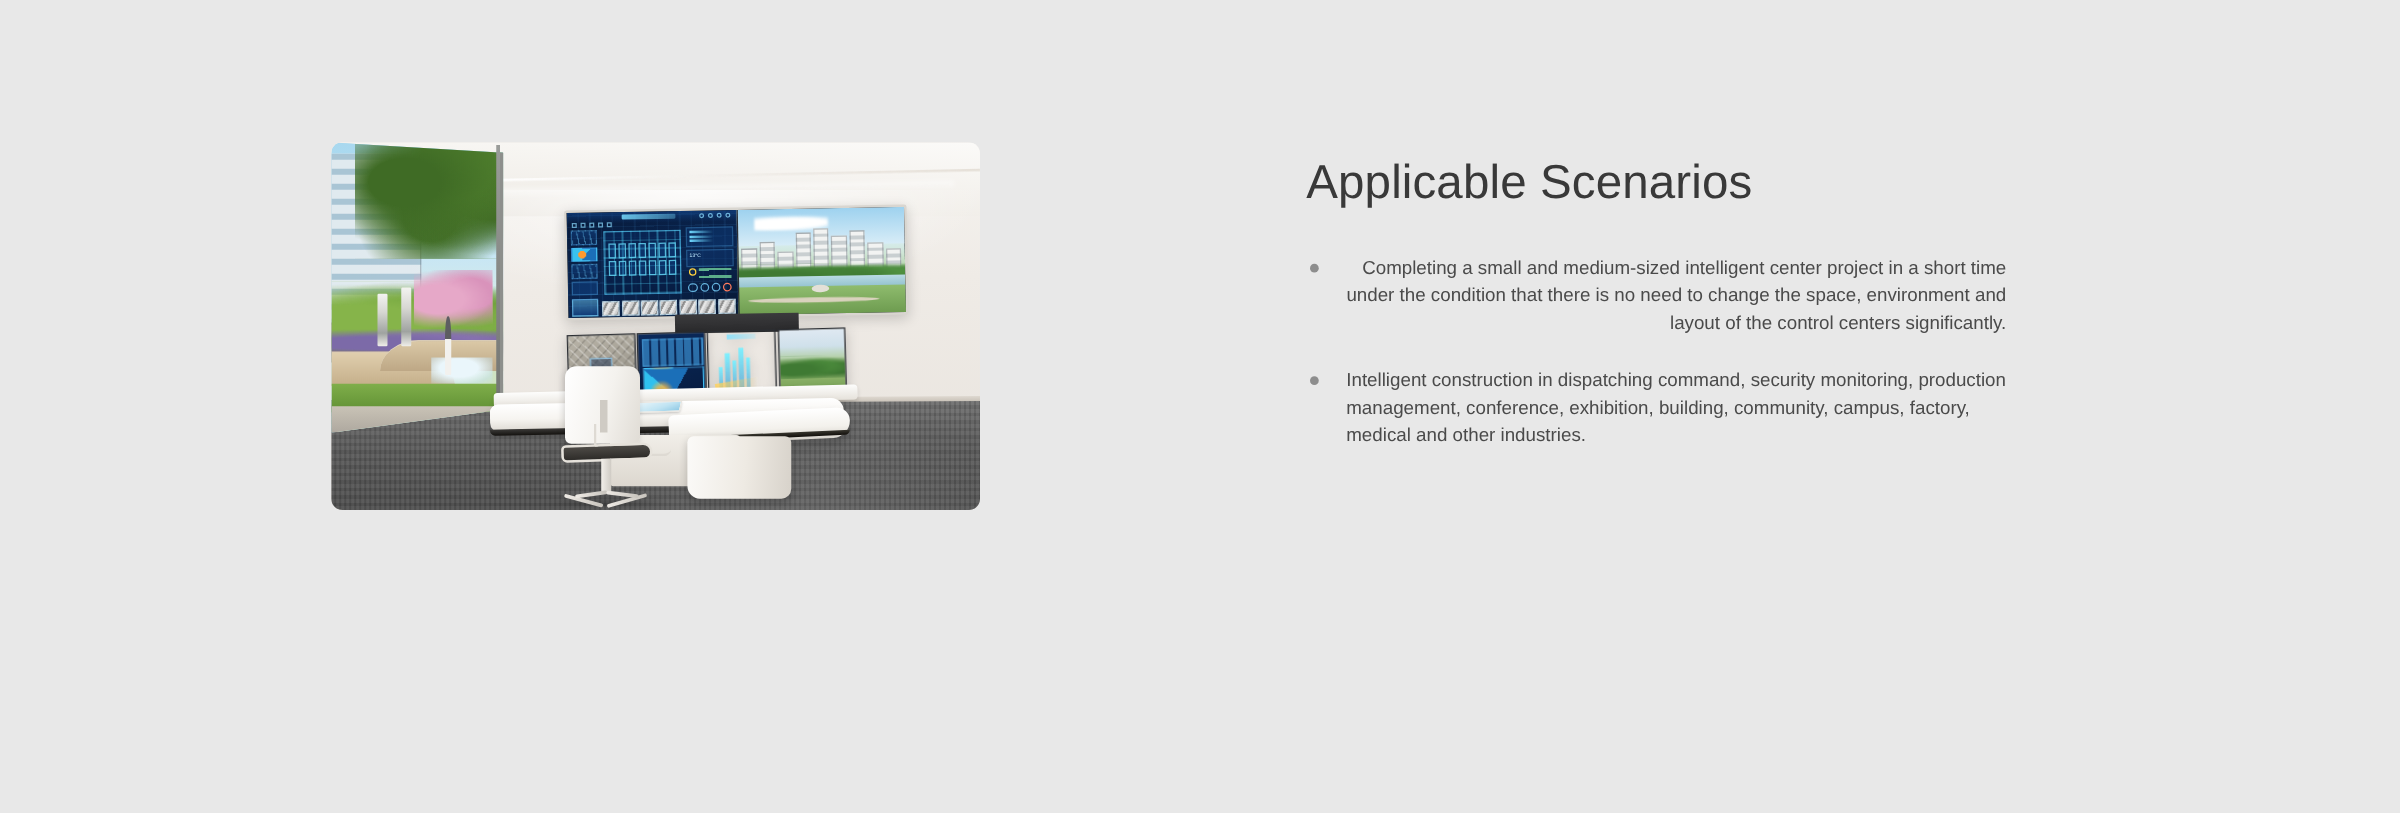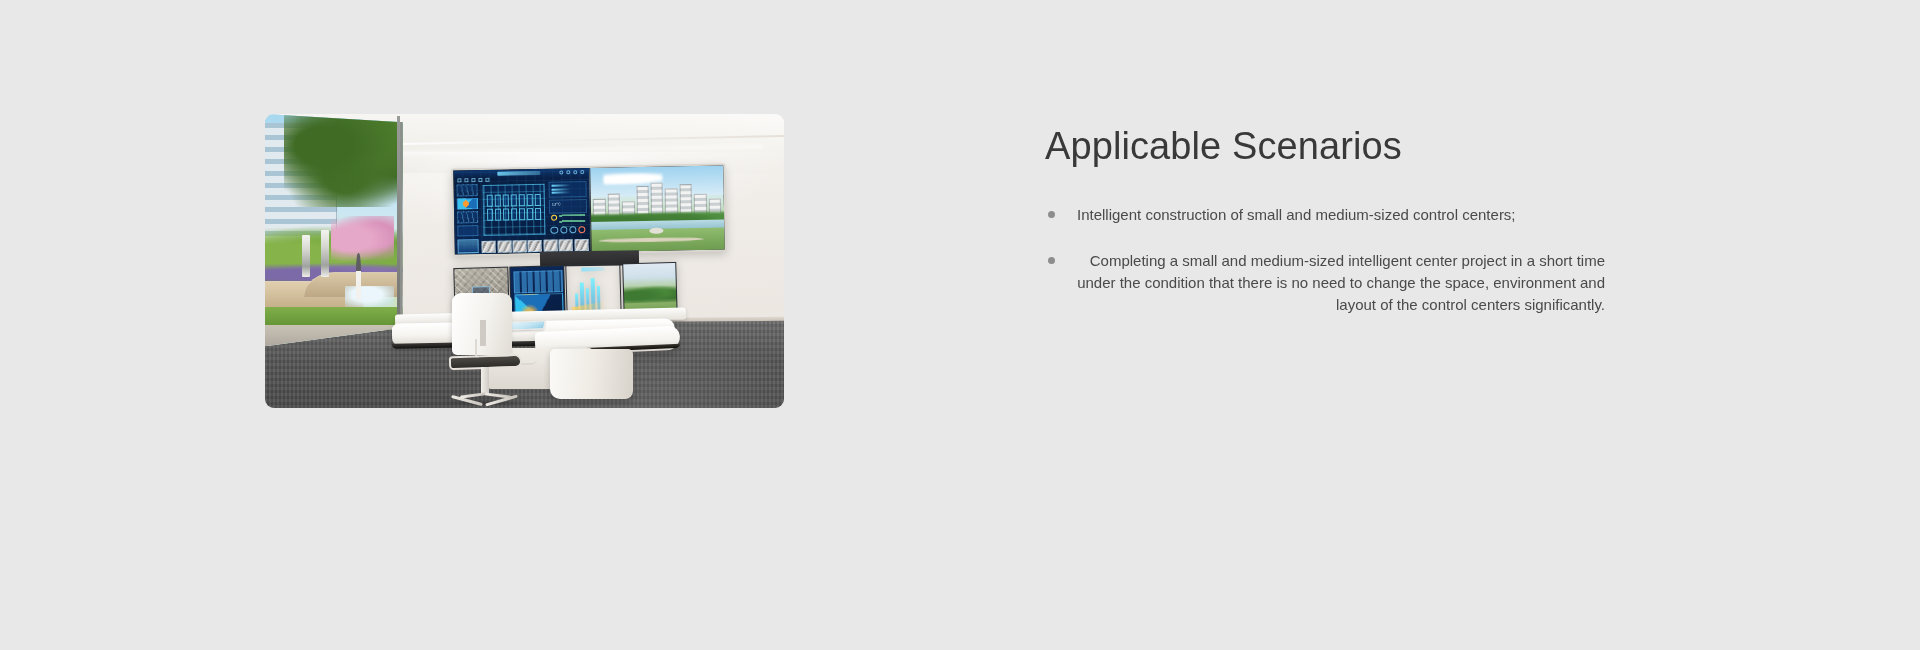--- a/index.html
+++ b/index.html
@@ -919,27 +919,27 @@
 
     </div>
   </div>
 
   <div class="content">
 
     <h1 class="heading">Applicable Scenarios</h1>
 
     <ul class="bullets">
 
-      <li class="bullet">
-        <span class="dot"></span>
-        <span class="txt">Intelligent construction of small and medium-sized control centers;</span>
-      </li>
 
       <li class="bullet indented">
         <span class="dot"></span>
         <span class="txt">Completing a small and medium-sized intelligent center project in a short time under the condition that there is no need to change the space, environment and layout of the control centers significantly.</span>
       </li>
 
+      <li class="bullet">
+        <span class="dot"></span>
+        <span class="txt">Intelligent construction in dispatching command, security monitoring, production management, conference, exhibition, building, community, campus, factory, medical and other industries.</span>
+      </li>
 
     </ul>
   </div>
 
 </div>
 
 </body></html>

